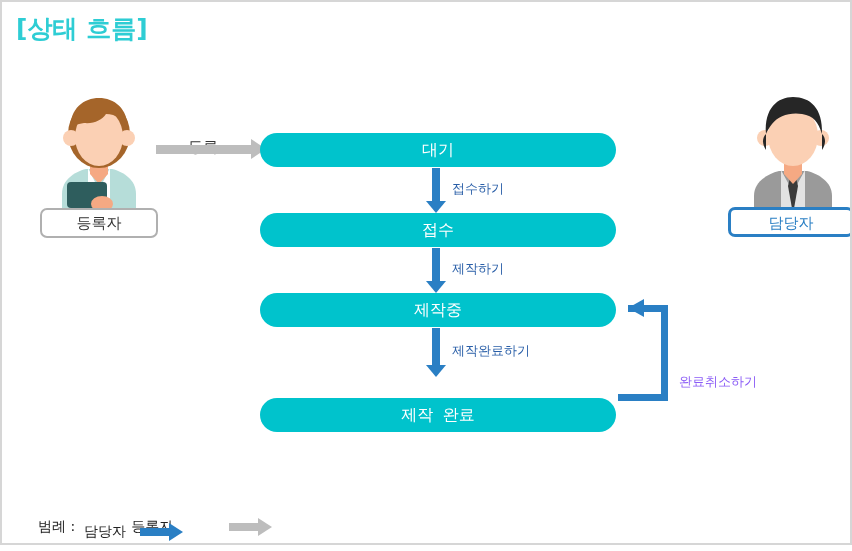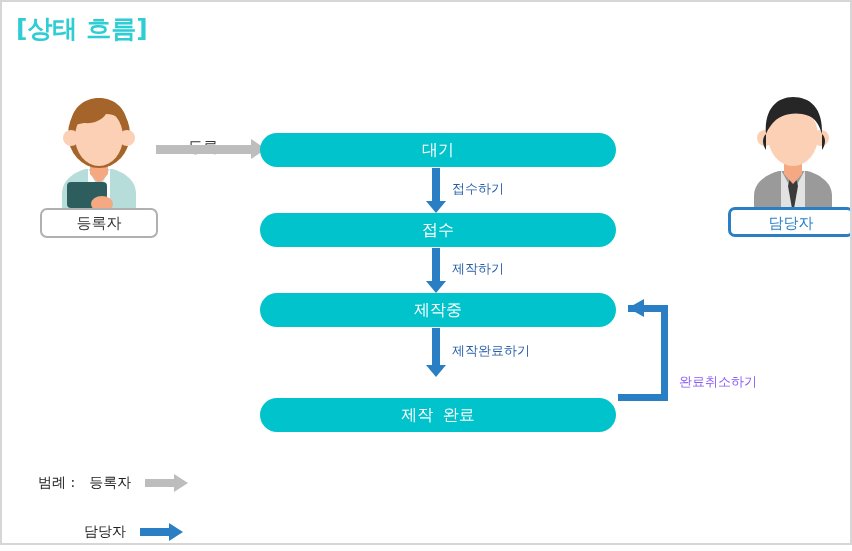--- a/index.html
+++ b/index.html
@@ -200,21 +200,21 @@
 
   
   .legend-row {
     position: absolute;
     display: flex;
     align-items: center;
     font-size: 14px;
     color: #222222;
     white-space: nowrap;
   }
-  #legend-row-0 { left: 36px; top: 472px; }
+  #legend-row-0 { left: 36px; top: 516px; gap: 42px; }
   #legend-row-1 { left: 82px; top: 521px; }
   .legend-label { margin-right: 14px; }
   .legend-arrow {
     position: relative;
     width: 30px;
     height: 8px;
   }
   .legend-arrow::after {
     content: "";
     position: absolute;

